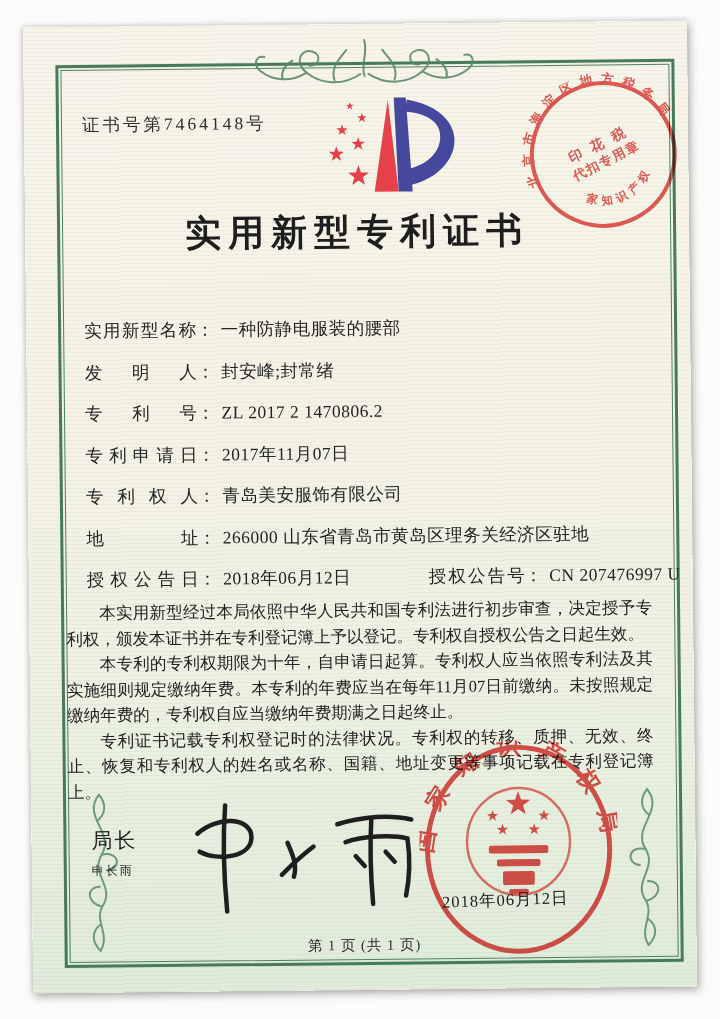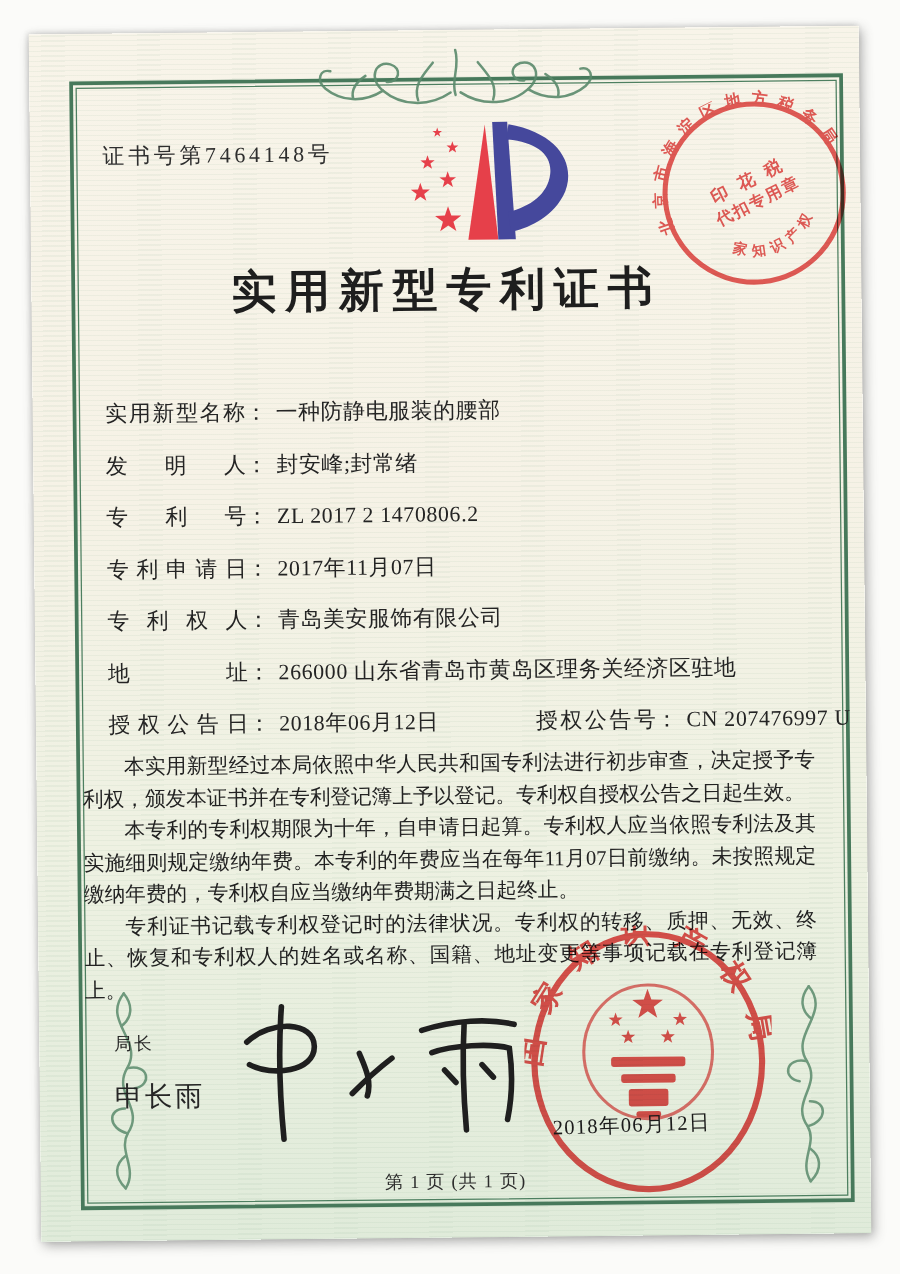--- a/index.html
+++ b/index.html
@@ -58,22 +58,22 @@
   .grant-right { position:absolute; left:342px; top:0; white-space:nowrap; }
   .grant-right .flabel { width:96px; }
   
   .paras {
     position:absolute; left:37px; top:574px; width:586px;
     font-size:16.5px; line-height:25.5px; color:#222;
     text-align:justify;
   }
   .paras p { text-indent:2em; }
   
-  .sig-title { position:absolute; left:60px; top:800px; font-size:14px; color:#262626; letter-spacing:2px; }
-  .sig-name  { position:absolute; left:60px; top:836px; font-size:22px; color:#262626; letter-spacing:2px; }
+  .sig-title { position:absolute; left:60px; top:800px; font-size:21px; color:#262626; letter-spacing:2px; }
+  .sig-name  { position:absolute; left:60px; top:836px; font-size:12px; color:#262626; letter-spacing:2px; }
   .signature-svg { position:absolute; left:128px; top:766px; width:272px; height:128px; }
   
   .tax-stamp {
     position:absolute; left:498px; top:52px; width:162px; height:162px;
     transform:rotate(-26deg); opacity:.85; mix-blend-mode:multiply;
   }
   .cnipa-seal {
     position:absolute; left:388px; top:718px; width:198px; height:218px;
     opacity:.9; mix-blend-mode:multiply;
   }

